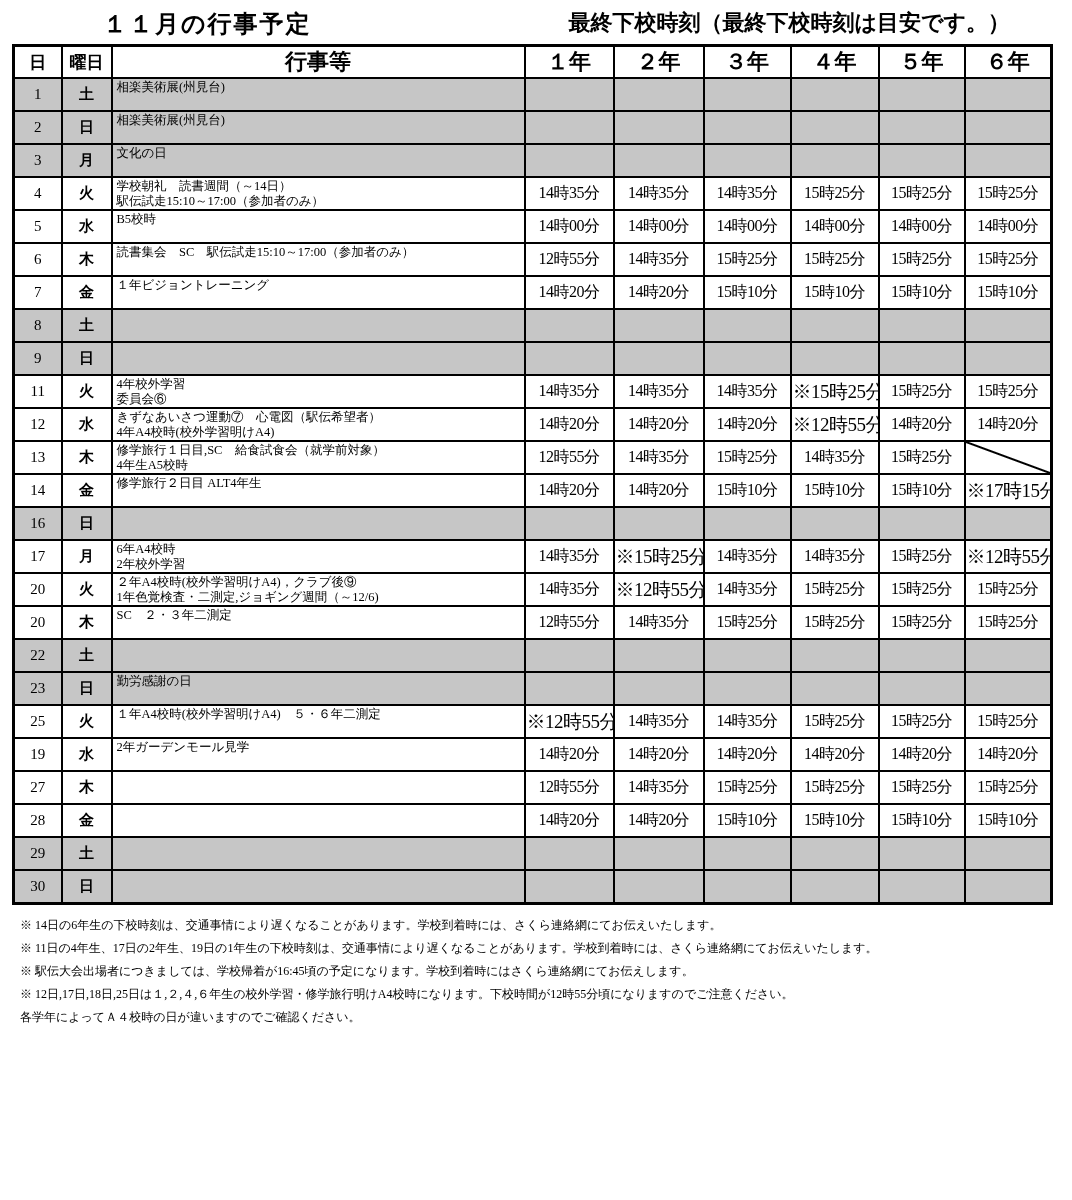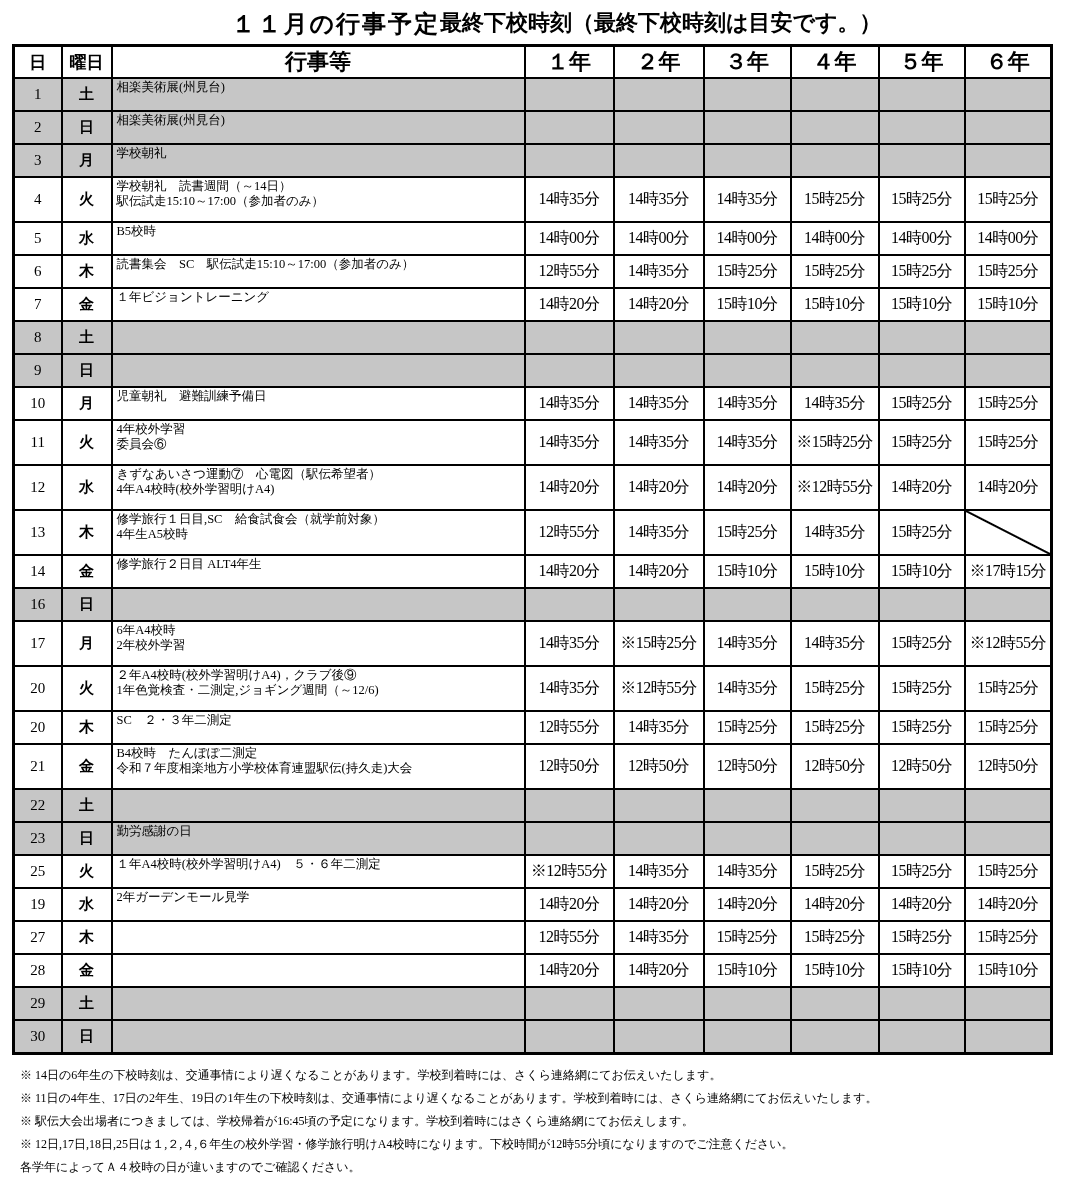--- a/index.html
+++ b/index.html
@@ -9,24 +9,23 @@
     width: 1072px;
     height: 1200px;
     background: #fff;
     font-family: "Liberation Serif", "DejaVu Serif", serif;
     color: #000;
     overflow: hidden;
   }
   .header-bar {
     display: flex;
     align-items: flex-end;
-    justify-content: center;
+    justify-content: space-between;
     padding: 6px 62px 4px 103px;
-    height: 33px;
-    margin-top: 11px;
+    height: 44px;
   }
   .page-title {
     font-family: "Liberation Sans", "DejaVu Sans", sans-serif;
     font-weight: bold;
     font-size: 24px;
     letter-spacing: 2px;
     white-space: nowrap;
   }
   .dismissal-note {
     font-family: "Liberation Sans", "DejaVu Sans", sans-serif;
@@ -63,29 +62,29 @@
     font-size: 15px;
   }
   td.weekday-cell {
     text-align: center; vertical-align: middle;
     font-family: "Liberation Sans", "DejaVu Sans", sans-serif;
     font-weight: bold; font-size: 15px;
   }
   td.event-cell {
     vertical-align: top; text-align: left;
     font-size: 12.5px; line-height: 15px;
-    padding: 1px 4px 12px 4px;
+    padding: 1px 4px 0 4px;
     border-left-width: 3px; border-right-width: 3px;
   }
   td.time-cell {
     text-align: center; vertical-align: middle;
     font-size: 16px; letter-spacing: -0.5px;
     padding: 0 1px;
   }
-  td.time-cell.note-time { font-size: 16px; letter-spacing: -0.5px; }
+  td.time-cell.note-time { font-size: 19px; letter-spacing: -0.5px; }
   tr.holiday td { background: #c6c6c6; }
   td.slash {
     background-image: linear-gradient(to top right,
       transparent calc(50% - 1.5px), #000 calc(50% - 0.5px),
       #000 calc(50% + 0.5px), transparent calc(50% + 1.5px));
   }
   .notes {
     padding: 9px 0 0 20px;
   }
   .note-line {
@@ -152,21 +151,21 @@
           <td class="time-cell"></td>
           <td class="time-cell"></td>
           <td class="time-cell"></td>
           <td class="time-cell"></td>
           <td class="time-cell"></td>
         </tr>
         <tr class="holiday">
           <td class="day-cell">3</td>
           <td class="weekday-cell">月</td>
           <td class="event-cell">
-            <div>学校朝礼</div>
+            <div>文化の日</div>
           </td>
           <td class="time-cell"></td>
           <td class="time-cell"></td>
           <td class="time-cell"></td>
           <td class="time-cell"></td>
           <td class="time-cell"></td>
           <td class="time-cell"></td>
         </tr>
         <tr>
           <td class="day-cell">4</td>
@@ -237,33 +236,20 @@
           <td class="weekday-cell">日</td>
           <td class="event-cell"></td>
           <td class="time-cell"></td>
           <td class="time-cell"></td>
           <td class="time-cell"></td>
           <td class="time-cell"></td>
           <td class="time-cell"></td>
           <td class="time-cell"></td>
         </tr>
         <tr>
-          <td class="day-cell">10</td>
-          <td class="weekday-cell">月</td>
-          <td class="event-cell">
-            <div>児童朝礼　避難訓練予備日</div>
-          </td>
-          <td class="time-cell">14時35分</td>
-          <td class="time-cell">14時35分</td>
-          <td class="time-cell">14時35分</td>
-          <td class="time-cell">14時35分</td>
-          <td class="time-cell">15時25分</td>
-          <td class="time-cell">15時25分</td>
-        </tr>
-        <tr>
           <td class="day-cell">11</td>
           <td class="weekday-cell">火</td>
           <td class="event-cell">
             <div>4年校外学習</div>
             <div>委員会⑥</div>
           </td>
           <td class="time-cell">14時35分</td>
           <td class="time-cell">14時35分</td>
           <td class="time-cell">14時35分</td>
           <td class="time-cell note-time">※15時25分</td>
@@ -355,34 +341,20 @@
           <td class="weekday-cell">木</td>
           <td class="event-cell">
             <div>SC　２・３年二測定</div>
           </td>
           <td class="time-cell">12時55分</td>
           <td class="time-cell">14時35分</td>
           <td class="time-cell">15時25分</td>
           <td class="time-cell">15時25分</td>
           <td class="time-cell">15時25分</td>
           <td class="time-cell">15時25分</td>
-        </tr>
-        <tr>
-          <td class="day-cell">21</td>
-          <td class="weekday-cell">金</td>
-          <td class="event-cell">
-            <div>B4校時　たんぽぽ二測定</div>
-            <div>令和７年度相楽地方小学校体育連盟駅伝(持久走)大会</div>
-          </td>
-          <td class="time-cell">12時50分</td>
-          <td class="time-cell">12時50分</td>
-          <td class="time-cell">12時50分</td>
-          <td class="time-cell">12時50分</td>
-          <td class="time-cell">12時50分</td>
-          <td class="time-cell">12時50分</td>
         </tr>
         <tr class="holiday">
           <td class="day-cell">22</td>
           <td class="weekday-cell">土</td>
           <td class="event-cell"></td>
           <td class="time-cell"></td>
           <td class="time-cell"></td>
           <td class="time-cell"></td>
           <td class="time-cell"></td>
           <td class="time-cell"></td>

